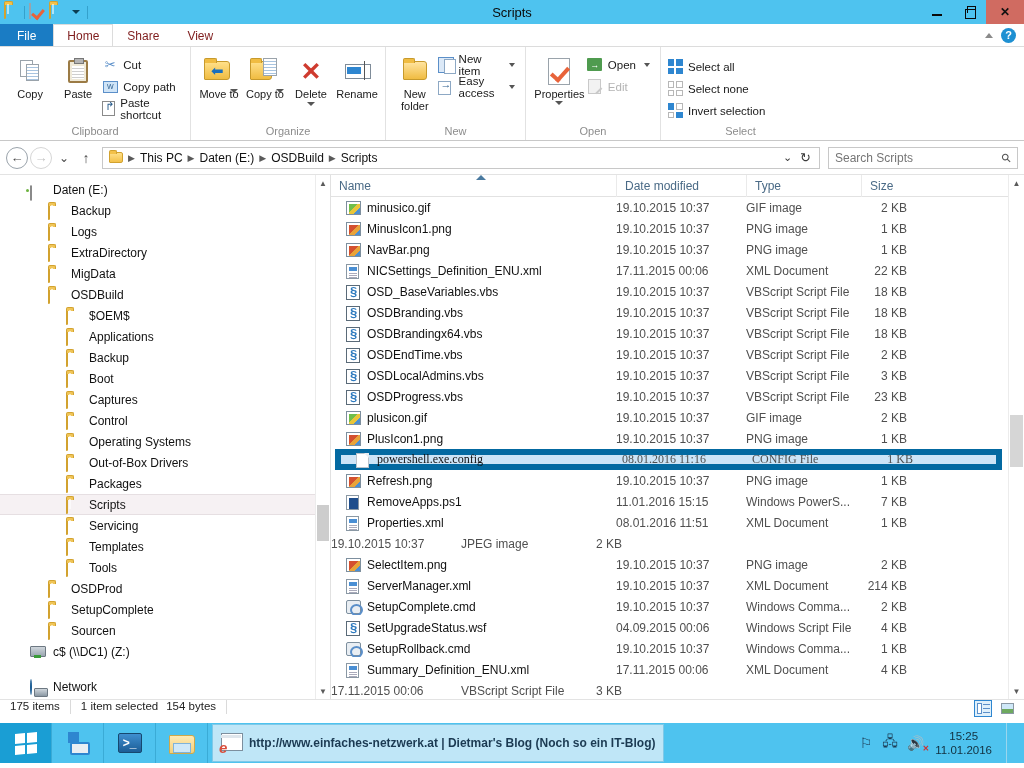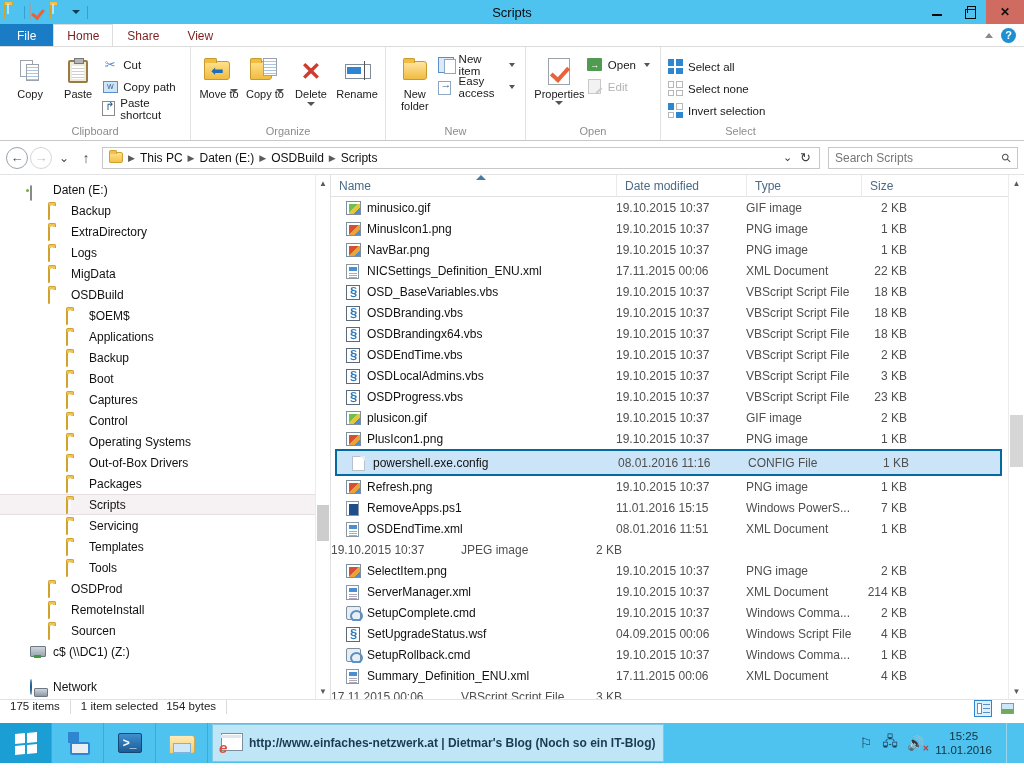--- a/index.html
+++ b/index.html
@@ -208,21 +208,21 @@
   #splitter{ width:1px;background:#e1e1e1; }
   
   #filepane{ flex:1;background:#fff;position:relative;display:flex;flex-direction:column;overflow:hidden;}
   #col-hdr{ height:22px;display:flex;align-items:center;border-bottom:1px solid #e2e2e2;position:relative;}
   .col{ font-size:12px;color:#4a6a86;padding-left:8px;height:22px;line-height:22px;border-left:1px solid #eaeaea;position:relative;}
   .col:first-child{ border-left:none; }
   #sortmark{ position:absolute;left:145px;top:0px;width:0;height:0;
     border-left:5px solid transparent;border-right:5px solid transparent;border-bottom:5px solid #4a7aa0;}
   #rows{ flex:1;overflow:hidden; }
   .row{ height:21px;display:flex;align-items:center;font-size:12px;color:#111;}
-  .row.sel{ background:#cce4f7;border:2px solid #0369a1; height:27px;}
+  .row.sel{ background:#cce4f7;border:6px solid #0369a1; height:21px;font-family:Liberation Serif, serif;}
   .cell-name{ display:flex;align-items:center;gap:6px;padding-left:14px;overflow:hidden;white-space:nowrap;}
   .cell-date,.cell-type{ color:#4f4f4f; }
   .cell-size{ color:#4f4f4f;text-align:right;padding-right:34px;}
   .ficon{ width:16px;height:16px;flex:none;position:relative;}
   
   .ic-gif{width:15px;height:14px;background:#fff;border:1px solid #7d8f9e;}
   .ic-gif:after{content:"";position:absolute;left:2px;top:2px;width:11px;height:10px;
     background:linear-gradient(135deg,#6fbf4a 0 40%,#e8c53a 40% 70%,#4a8fd4 70% 100%);}
   .ic-png{width:15px;height:14px;background:#fff;border:1px solid #7d8f9e;}
   .ic-png:after{content:"";position:absolute;left:2px;top:2px;width:11px;height:10px;
@@ -534,93 +534,93 @@
         <div class="nav-item ind0">
           <span class="nav-ico"><span class="dico"></span></span>
           <span>Daten (E:)</span>
         </div>
         <div class="nav-item ind1">
           <span class="nav-ico"><span class="fico"></span></span>
           <span>Backup</span>
         </div>
         <div class="nav-item ind1">
           <span class="nav-ico"><span class="fico"></span></span>
+          <span>Logs</span>
+        </div>
+        <div class="nav-item ind1">
+          <span class="nav-ico"><span class="fico"></span></span>
           <span>ExtraDirectory</span>
         </div>
         <div class="nav-item ind1">
           <span class="nav-ico"><span class="fico"></span></span>
-          <span>Logs</span>
+          <span>MigData</span>
         </div>
         <div class="nav-item ind1">
           <span class="nav-ico"><span class="fico"></span></span>
-          <span>MigData</span>
+          <span>OSDBuild</span>
+        </div>
+        <div class="nav-item ind2">
+          <span class="nav-ico"><span class="fico"></span></span>
+          <span>$OEM$</span>
+        </div>
+        <div class="nav-item ind2">
+          <span class="nav-ico"><span class="fico"></span></span>
+          <span>Applications</span>
+        </div>
+        <div class="nav-item ind2">
+          <span class="nav-ico"><span class="fico"></span></span>
+          <span>Backup</span>
+        </div>
+        <div class="nav-item ind2">
+          <span class="nav-ico"><span class="fico"></span></span>
+          <span>Boot</span>
+        </div>
+        <div class="nav-item ind2">
+          <span class="nav-ico"><span class="fico"></span></span>
+          <span>Captures</span>
+        </div>
+        <div class="nav-item ind2">
+          <span class="nav-ico"><span class="fico"></span></span>
+          <span>Control</span>
+        </div>
+        <div class="nav-item ind2">
+          <span class="nav-ico"><span class="fico"></span></span>
+          <span>Operating Systems</span>
+        </div>
+        <div class="nav-item ind2">
+          <span class="nav-ico"><span class="fico"></span></span>
+          <span>Out-of-Box Drivers</span>
+        </div>
+        <div class="nav-item ind2">
+          <span class="nav-ico"><span class="fico"></span></span>
+          <span>Packages</span>
+        </div>
+        <div class="nav-item ind2 selected">
+          <span class="nav-ico"><span class="fico"></span></span>
+          <span>Scripts</span>
+        </div>
+        <div class="nav-item ind2">
+          <span class="nav-ico"><span class="fico"></span></span>
+          <span>Servicing</span>
+        </div>
+        <div class="nav-item ind2">
+          <span class="nav-ico"><span class="fico"></span></span>
+          <span>Templates</span>
+        </div>
+        <div class="nav-item ind2">
+          <span class="nav-ico"><span class="fico"></span></span>
+          <span>Tools</span>
         </div>
         <div class="nav-item ind1">
           <span class="nav-ico"><span class="fico"></span></span>
-          <span>OSDBuild</span>
-        </div>
-        <div class="nav-item ind2">
-          <span class="nav-ico"><span class="fico"></span></span>
-          <span>$OEM$</span>
-        </div>
-        <div class="nav-item ind2">
-          <span class="nav-ico"><span class="fico"></span></span>
-          <span>Applications</span>
-        </div>
-        <div class="nav-item ind2">
-          <span class="nav-ico"><span class="fico"></span></span>
-          <span>Backup</span>
-        </div>
-        <div class="nav-item ind2">
-          <span class="nav-ico"><span class="fico"></span></span>
-          <span>Boot</span>
-        </div>
-        <div class="nav-item ind2">
-          <span class="nav-ico"><span class="fico"></span></span>
-          <span>Captures</span>
-        </div>
-        <div class="nav-item ind2">
-          <span class="nav-ico"><span class="fico"></span></span>
-          <span>Control</span>
-        </div>
-        <div class="nav-item ind2">
-          <span class="nav-ico"><span class="fico"></span></span>
-          <span>Operating Systems</span>
-        </div>
-        <div class="nav-item ind2">
-          <span class="nav-ico"><span class="fico"></span></span>
-          <span>Out-of-Box Drivers</span>
-        </div>
-        <div class="nav-item ind2">
-          <span class="nav-ico"><span class="fico"></span></span>
-          <span>Packages</span>
-        </div>
-        <div class="nav-item ind2 selected">
-          <span class="nav-ico"><span class="fico"></span></span>
-          <span>Scripts</span>
-        </div>
-        <div class="nav-item ind2">
-          <span class="nav-ico"><span class="fico"></span></span>
-          <span>Servicing</span>
-        </div>
-        <div class="nav-item ind2">
-          <span class="nav-ico"><span class="fico"></span></span>
-          <span>Templates</span>
-        </div>
-        <div class="nav-item ind2">
-          <span class="nav-ico"><span class="fico"></span></span>
-          <span>Tools</span>
+          <span>OSDProd</span>
         </div>
         <div class="nav-item ind1">
           <span class="nav-ico"><span class="fico"></span></span>
-          <span>OSDProd</span>
-        </div>
-        <div class="nav-item ind1">
-          <span class="nav-ico"><span class="fico"></span></span>
-          <span>RemoteInstall</span>
+          <span>SetupComplete</span>
         </div>
         <div class="nav-item ind1">
           <span class="nav-ico"><span class="fico"></span></span>
           <span>Sourcen</span>
         </div>
         <div class="nav-item ind0">
           <span class="nav-ico"><span class="netico"></span></span>
           <span>c$ (\\DC1) (Z:)</span>
         </div>
         <div class="nav-item ind0" style="height: 14px;"></div>
@@ -810,21 +810,21 @@
           </div>
           <div class="cell-date" style="width: 130px;">11.01.2016 15:15</div>
           <div class="cell-type" style="width: 115px;">Windows PowerS...</div>
           <div class="cell-size" style="width: 80px;">7 KB</div>
         </div>
         <div class="row">
           <div class="cell-name" style="width: 285px;">
             <span class="ficon">
               <span class="ic-xml" style="position: absolute; left: 1px; top: 1px;"></span>
             </span>
-            <span>OSDEndTime.xml</span>
+            <span>Properties.xml</span>
           </div>
           <div class="cell-date" style="width: 130px;">08.01.2016 11:51</div>
           <div class="cell-type" style="width: 115px;">XML Document</div>
           <div class="cell-size" style="width: 80px;">1 KB</div>
         </div>
         <div class="row">
           <div class="cell-date" style="width: 130px;">19.10.2015 10:37</div>
           <div class="cell-type" style="width: 115px;">JPEG image</div>
           <div class="cell-size" style="width: 80px;">2 KB</div>
         </div>

